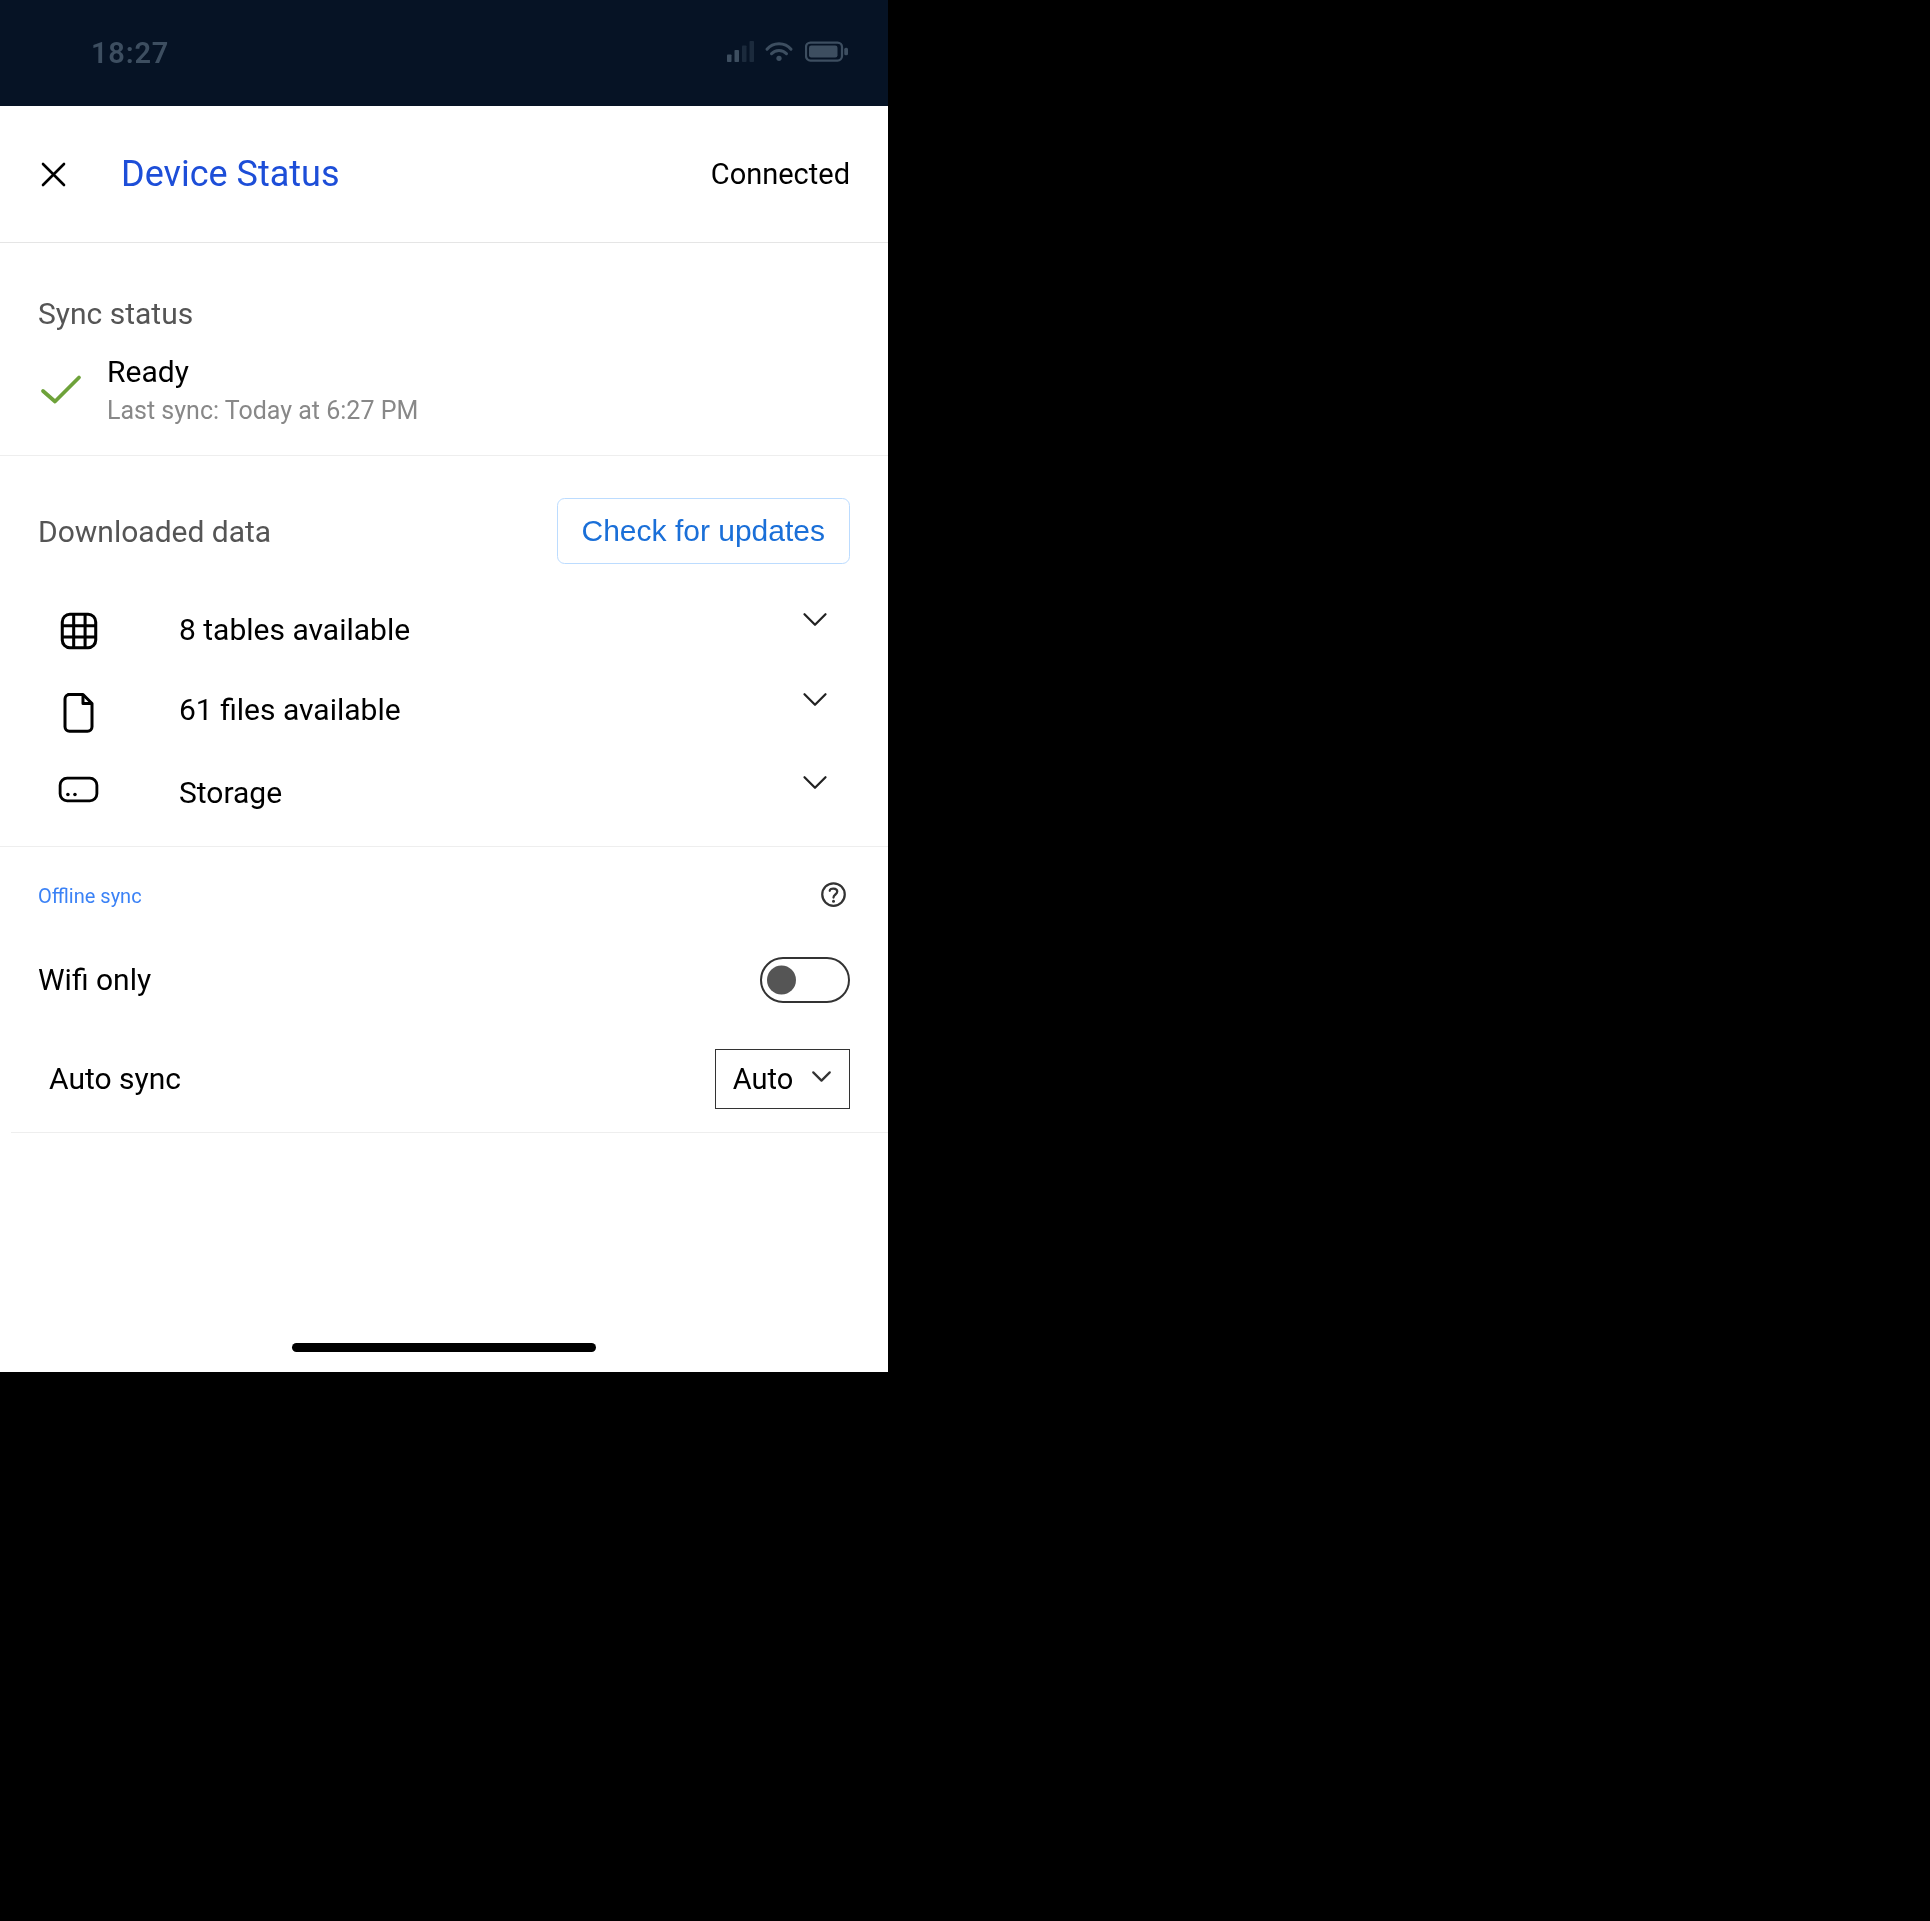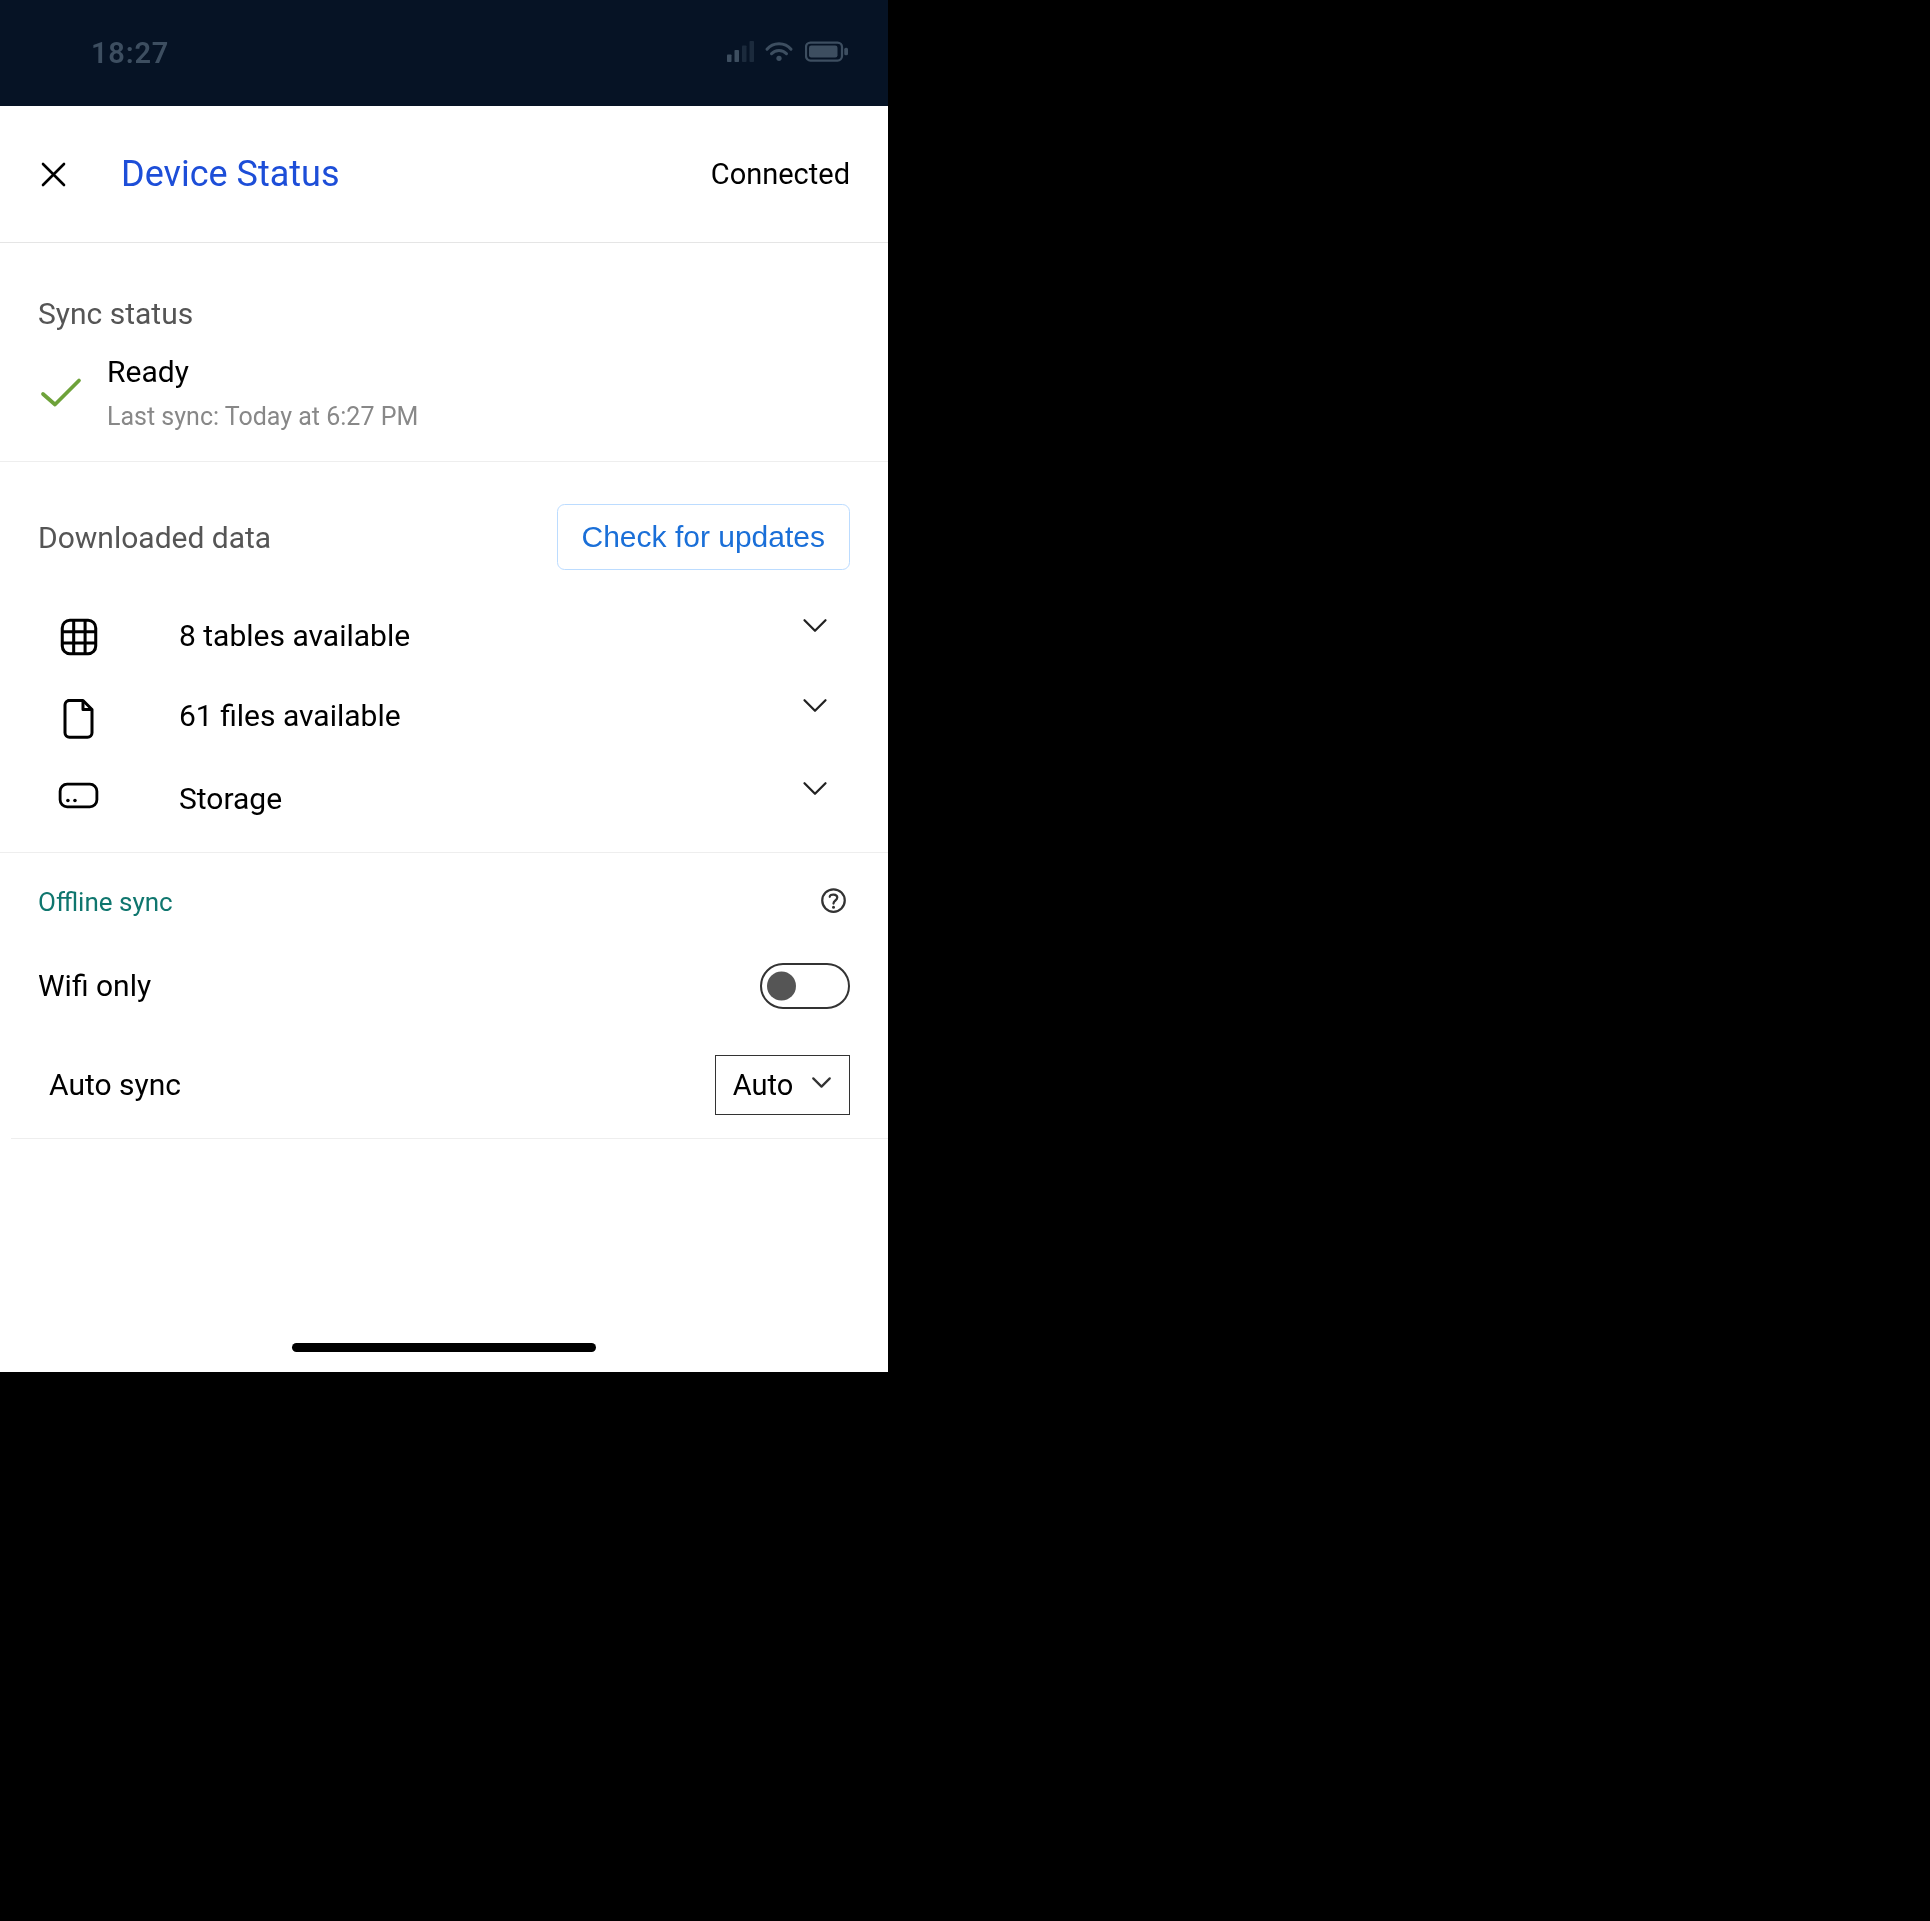--- a/index.html
+++ b/index.html
@@ -86,21 +86,21 @@
     width: 46px;
     display: flex;
     align-items: center;
     justify-content: center;
   }
   .sync-text { flex: 1; }
   .sync-title {
     font-size: 30px;
     color: #000;
     font-weight: 400;
-    margin-bottom: 13px;
+    margin-bottom: 7px;
   }
   .sync-sub {
     font-size: 25px;
     color: #888;
   }
   .dd-header {
     display: flex;
     align-items: center;
     justify-content: space-between;
     padding: 42px 38px 26.6px 38px;
@@ -151,22 +151,22 @@
   }
   .offline-header {
     display: flex;
     align-items: center;
     justify-content: space-between;
     padding: 34px 38px 23px 38px;
     border-top: 0.8px solid #eee;
     margin-top: 15px;
   }
   .offline-label {
-    font-size: 26px;
-    color: #0f766e;
+    font-size: 20px;
+    color: #3b82f6;
   }
   .help-icon {
     width: 30px;
     height: 30px;
     cursor: pointer;
   }
   .setting-row {
     display: flex;
     align-items: center;
     justify-content: space-between;

